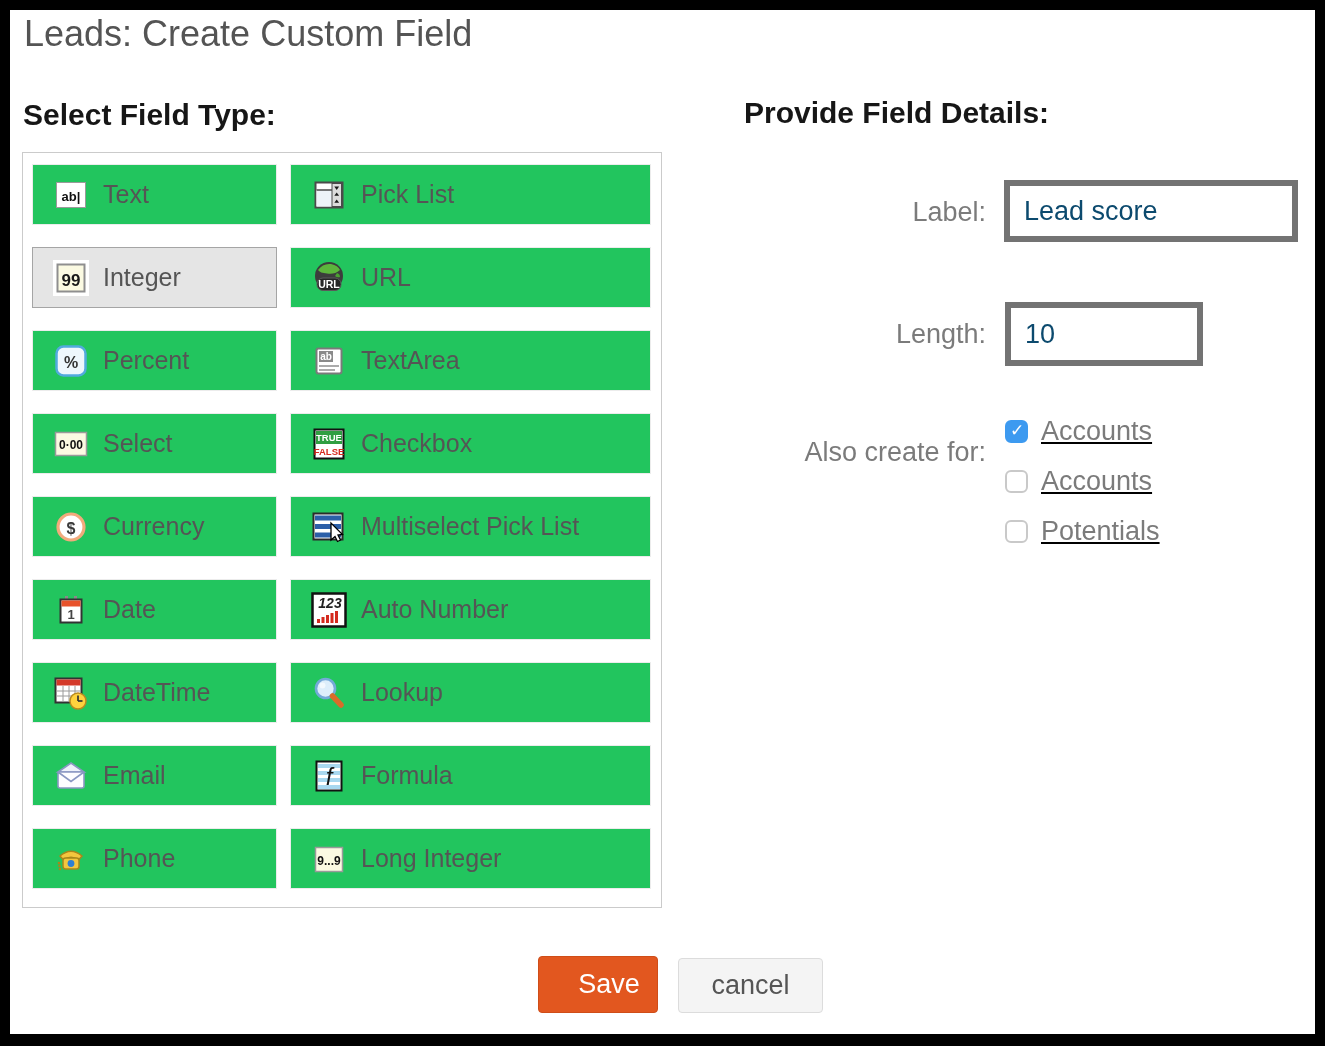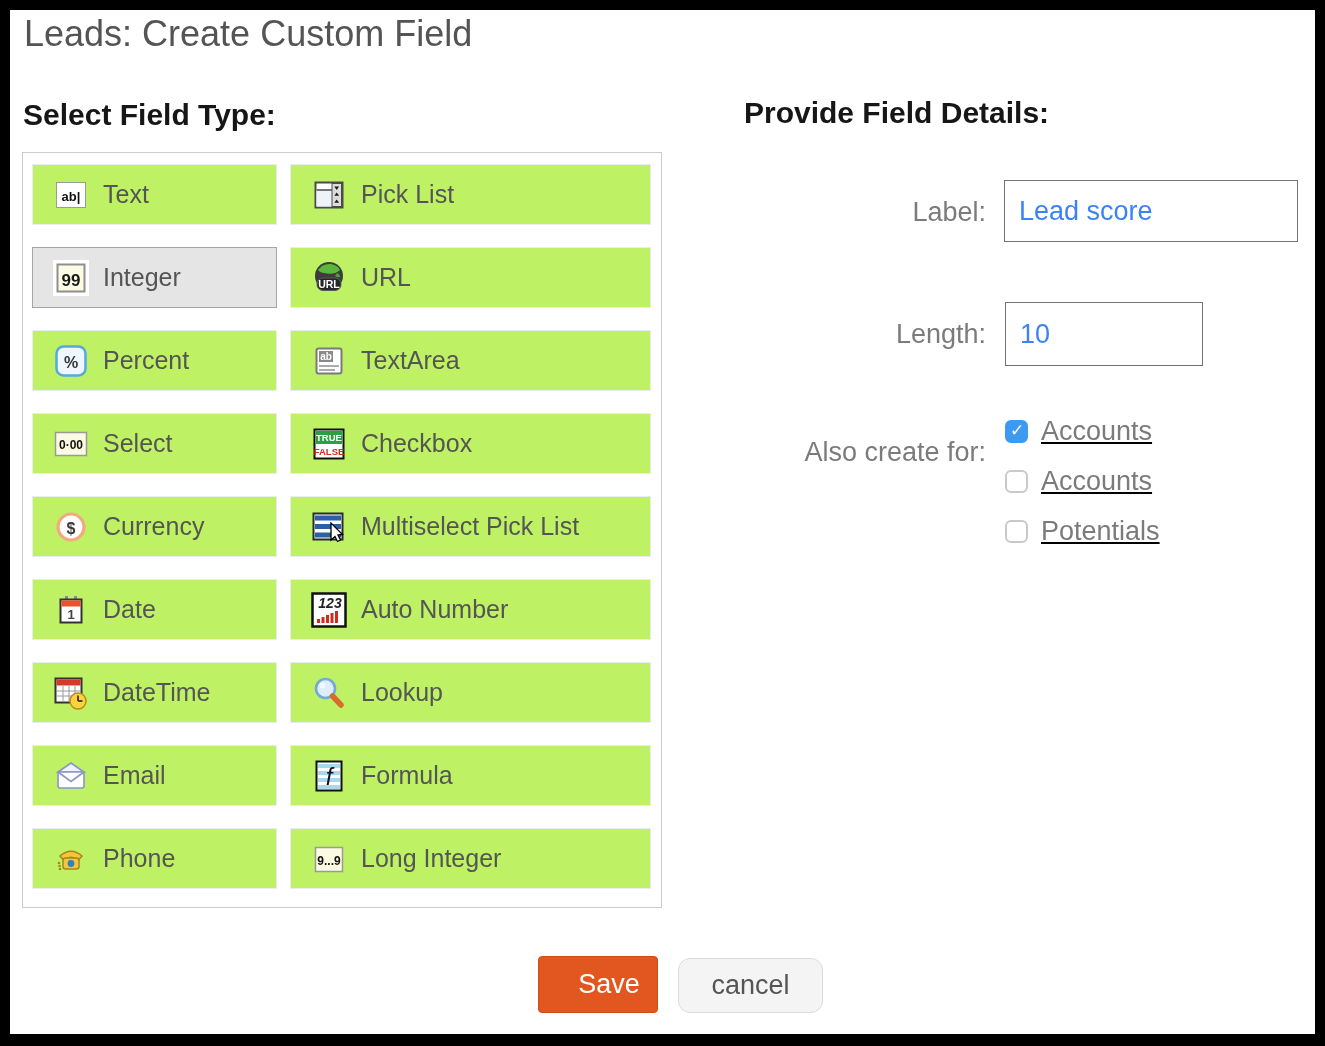--- a/index.html
+++ b/index.html
@@ -11,52 +11,52 @@
   .dialog-title { position:absolute; left:24px; top:13px; font-size:36px; font-weight:400; color:#545454; }
   .section-heading { position:absolute; font-size:30px; font-weight:700; color:#161616; }
   .heading-left  { left:23px;  top:98px; }
   .heading-right { left:744px; top:96px; }
 
   .type-panel { position:absolute; left:22px; top:152px; width:640px; height:756px;
     background:#fff; border:1px solid #cbcbcb; box-sizing:border-box;
     display:grid; grid-template-columns:245px 361px; column-gap:13px; row-gap:22px;
     padding:11px 9px; align-content:start; }
 
-  .type-item { height:61px; box-sizing:border-box; background:#bef264; border:1px solid #ececec;
+  .type-item { height:61px; box-sizing:border-box; background:#22c55e; border:1px solid #ececec;
     display:flex; align-items:center; padding-left:19px; gap:13px; color:#555;
     font-size:25px; cursor:pointer; overflow:hidden; }
   .type-item.selected { background:#e5e5e5; border-color:#a5a5a5; }
   .ticon { width:38px; height:38px; flex:0 0 38px; display:flex; align-items:center; justify-content:center; }
   .type-label { white-space:nowrap; }
 
   .form-label { position:absolute; left:700px; width:286px; text-align:right;
     font-size:27px; color:#7b7b7b; }
   .label-caption  { top:197px; }
   .length-caption { top:319px; }
   .also-caption   { top:437px; }
 
-  .text-input { position:absolute; box-sizing:border-box; border:1px solid #737373;
-    background:#fff; font-size:27px; color:#3b82f6; padding:0 14px; outline:none; }
+  .text-input { position:absolute; box-sizing:border-box; border:6px solid #737373;
+    background:#fff; font-size:27px; color:#0c4a6e; padding:0 14px; outline:none; }
   .label-input  { left:1004px; top:180px; width:294px; height:62px; }
   .length-input { left:1005px; top:302px; width:198px; height:64px; }
 
   .checkbox-group { position:absolute; left:1005px; top:420px; display:flex; flex-direction:column; gap:27px; }
   .cb-row { display:flex; align-items:center; gap:13px; height:23px; cursor:pointer;text-decoration:underline; }
   .checkbox { width:23px; height:23px; box-sizing:border-box; border-radius:6px;
     background:#fff; border:2px solid #c9c9c9; position:relative; flex:0 0 23px; }
   .checkbox.checked { background:#3d9af0; border-color:#3d9af0; }
   .checkbox.checked::after { content:"✓"; position:absolute; left:3px; top:-2px;
     color:#fff; font-size:17px; font-weight:bold; }
   .cb-label { font-size:27px; color:#7b7b7b; }
 
   .save-btn { position:absolute; left:538px; top:956px; width:120px; height:57px;
     background:#e2571f; color:#fff; border:1px solid #cf4d18; border-radius:4px;
     font-size:27px; cursor:pointer;padding-left:28px; }
   .cancel-btn { position:absolute; left:678px; top:958px; width:145px; height:55px;
-    background:#f4f4f4; color:#555; border:1px solid #dcdcdc; border-radius:12px;
+    background:#f4f4f4; color:#555; border:1px solid #dcdcdc; border-radius:4px;
     font-size:27px; cursor:pointer; }
 
   svg text { user-select:none; }
 </style>
 </head>
 <body>
 
 <div class="frame">
   <div class="content"></div>
 

